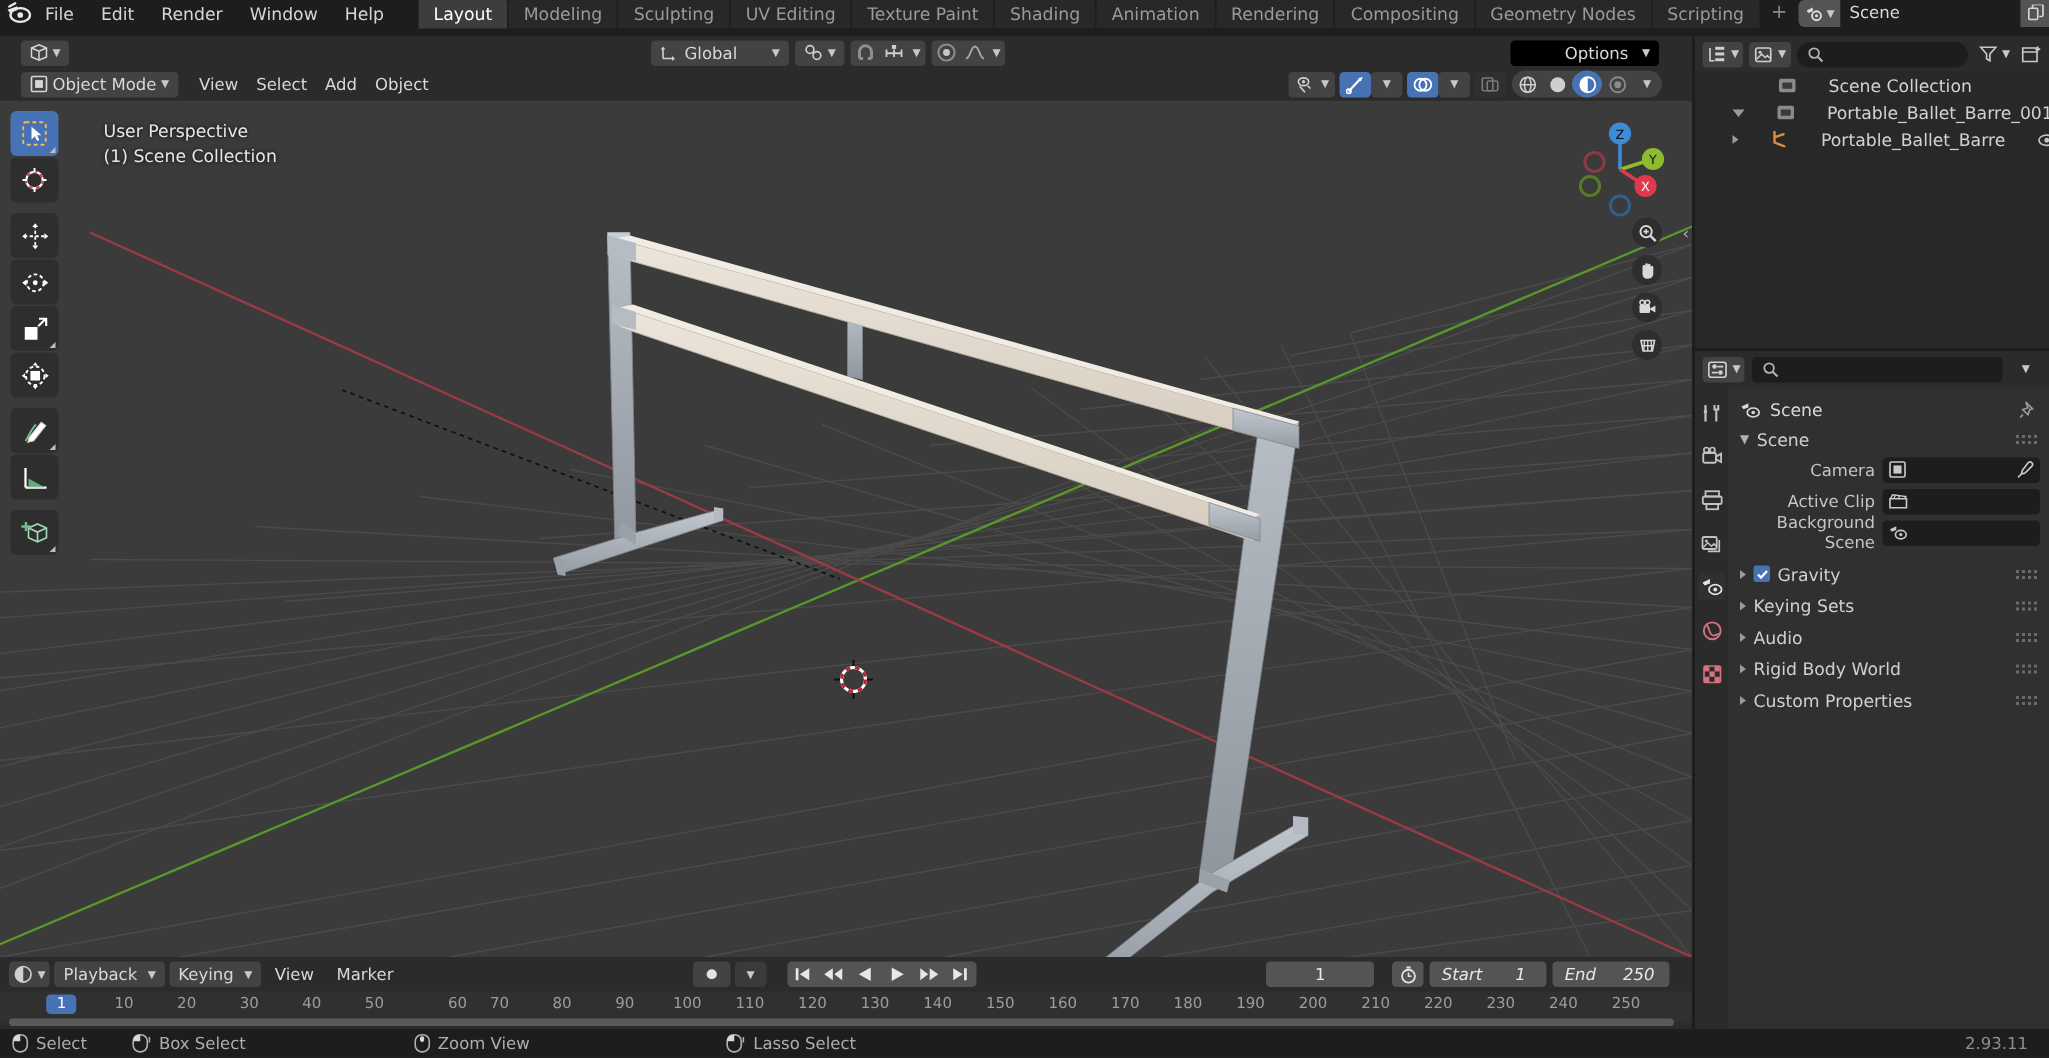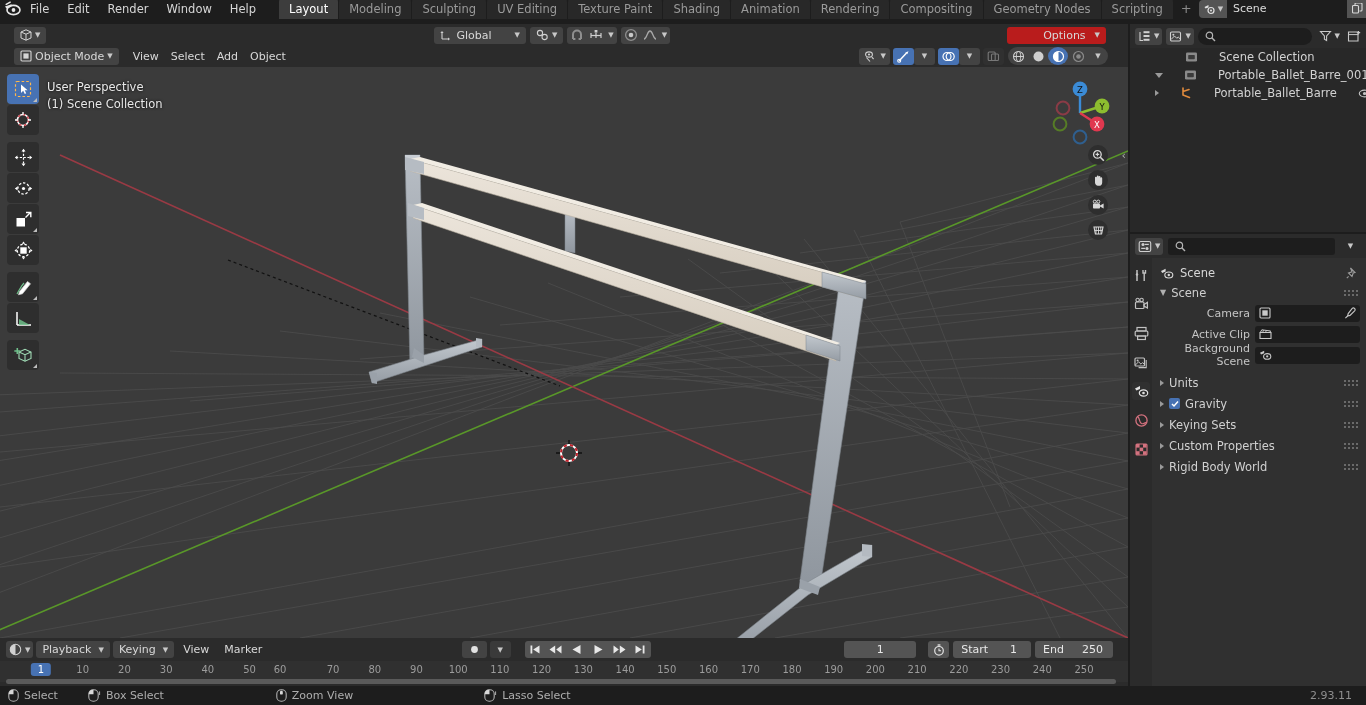--- a/index.html
+++ b/index.html
@@ -68,21 +68,21 @@
   .round-grp .rb { width:20px; height:18px; display:flex; align-items:center; justify-content:center; border-radius: 50%; }
   .round-grp .rb.on { background:#4772b3; }
 
   
   .viewport {
     position: absolute; left: 0; top: 67px; width: 1128px; height: 571px;
     background: #3b3b3b; overflow: hidden;
   }
   .vp-svg { position: absolute; left:0; top:0; }
   .vp-text {
-    position: absolute; left: 47px; top: 12px; color: #e8e8e8; font-size: 11.5px;
+    position: absolute; left: 69px; top: 12px; color: #e8e8e8; font-size: 11.5px;
     text-shadow: 0 0 3px rgba(0,0,0,0.9); line-height: 17px;
   }
   
   .toolbar {
     position: absolute; left: 7px; top: 7px; width: 32px;
     display: flex; flex-direction: column; gap: 2px;
   }
   .tool-grp { display:flex; flex-direction:column; gap:1px; margin-bottom:5px; }
   .tool {
     width: 32px; height: 30px; background: #2e2e2e; border-radius: 4px;
@@ -149,21 +149,21 @@
   
   .timeline {
     position: absolute; left: 0; top: 638px; width: 1128px; height: 48px; background: #2b2b2b;
   }
   .tl-hdr { height: 23px; display:flex; align-items:center; padding: 0 6px; gap: 3px; }
   .tl-field {
     background:#545454; border-radius:3px; height:17px; display:flex; align-items:center;
     justify-content:center; color:#e8e8e8; font-size:11px;
   }
   .tl-pair { display:flex; align-items:center; background:#545454; border-radius:3px; height:17px; }
-  .tl-pair span { padding: 0 8px; font-size:11px; color:#e8e8e8; }
+  .tl-pair span { padding: 0 8px; font-size:11px; color:#e8e8e8;font-style:italic; }
   .tl-scrub { position:absolute; left:0; top:23px; width:1128px; height:21px; background:#303030; }
   .tick { position:absolute; top:3px; font-size:10px; color:#9c9c9c; transform: translateX(-50%); }
   .playhead {
     position:absolute; top:2px; background:#4772b3; color:#fff; font-size:10px;
     border-radius:3px; padding:1px 7px; transform: translateX(-50%);
   }
   .tl-bottom { position:absolute; left:0; top:44px; width:1128px; height:4px; background:#2b2b2b; }
   .tl-scroll { position:absolute; left:6px; top:679px; width:1110px; height:5px; background:#5a5a5a; border-radius:3px; }
 
   
@@ -281,21 +281,21 @@
       <svg width="14" height="14" viewBox="0 0 14 14">
           <circle cx="7" cy="7" r="5.4" fill="none" stroke="#8f8f8f" stroke-width="1.3"></circle>
           <circle cx="7" cy="7" r="2.3" fill="#c8c8c8"></circle>
         </svg>
       <svg width="14" height="12" viewBox="0 0 14 12">
           <path d="M1 10 C4 10 4 2 7 2 C10 2 10 10 13 10" fill="none" stroke="#a8a8a8" stroke-width="1.3"></path>
         </svg>
       <span class="caret">▼</span>
     </div>
     <div style="margin-left:auto"></div>
-    <div class="hdr-btn" style="background:#b91c1c;padding-left:36px;">
+    <div class="hdr-btn" style="background:#000000;padding-left:36px;">
       <span>Options</span>
       <span class="caret" style="margin-left:6px">▼</span>
     </div>
     <div style="width:16px"></div>
   </div>
 
   <div class="vp-header-row2">
     <div style="width:8px"></div>
     <div class="hdr-btn" style="min-width:100px;">
       <svg width="12" height="12" viewBox="0 0 12 12">
@@ -892,34 +892,20 @@
                   </svg>
                 </span>
                 <span></span>
               </span>
             </div>
           </div>
         <div style="height:6px"></div>
         <div id="sub-panels">
             <div class="sub-row">
               <span class="disc-tri"></span>
-              <span>Units</span>
-              <span class="grip">
-                <i></i>
-                <i></i>
-                <i></i>
-                <i></i>
-                <i></i>
-                <i></i>
-                <i></i>
-                <i></i>
-              </span>
-            </div>
-            <div class="sub-row">
-              <span class="disc-tri"></span>
               <span class="chk2">
                 <svg width="8" height="8" viewBox="0 0 8 8">
                   <path d="M1 4 L3 6 L7 1.6" stroke="#fff" stroke-width="1.5" fill="none"></path>
                 </svg>
               </span>
               <span>Gravity</span>
               <span class="grip">
                 <i></i>
                 <i></i>
                 <i></i>
@@ -939,35 +925,49 @@
                 <i></i>
                 <i></i>
                 <i></i>
                 <i></i>
                 <i></i>
                 <i></i>
               </span>
             </div>
             <div class="sub-row">
               <span class="disc-tri"></span>
-              <span>Custom Properties</span>
+              <span>Audio</span>
               <span class="grip">
                 <i></i>
                 <i></i>
                 <i></i>
                 <i></i>
                 <i></i>
                 <i></i>
                 <i></i>
                 <i></i>
               </span>
             </div>
             <div class="sub-row">
               <span class="disc-tri"></span>
               <span>Rigid Body World</span>
+              <span class="grip">
+                <i></i>
+                <i></i>
+                <i></i>
+                <i></i>
+                <i></i>
+                <i></i>
+                <i></i>
+                <i></i>
+              </span>
+            </div>
+            <div class="sub-row">
+              <span class="disc-tri"></span>
+              <span>Custom Properties</span>
               <span class="grip">
                 <i></i>
                 <i></i>
                 <i></i>
                 <i></i>
                 <i></i>
                 <i></i>
                 <i></i>
                 <i></i>
               </span>
@@ -1071,21 +1071,21 @@
       <div style="width:6px"></div>
     </div>
 
     <div class="tl-scrub">
       <div id="tl-ticks">
           <div class="tick" style="left: 82.72px;">10</div>
           <div class="tick" style="left: 124.44px;">20</div>
           <div class="tick" style="left: 166.16px;">30</div>
           <div class="tick" style="left: 207.88px;">40</div>
           <div class="tick" style="left: 249.6px;">50</div>
-          <div class="tick" style="left: 280px;">60</div>
+          <div class="tick" style="left: 305px;">60</div>
           <div class="tick" style="left: 333.04px;">70</div>
           <div class="tick" style="left: 374.76px;">80</div>
           <div class="tick" style="left: 416.48px;">90</div>
           <div class="tick" style="left: 458.2px;">100</div>
           <div class="tick" style="left: 499.92px;">110</div>
           <div class="tick" style="left: 541.64px;">120</div>
           <div class="tick" style="left: 583.36px;">130</div>
           <div class="tick" style="left: 625.08px;">140</div>
           <div class="tick" style="left: 666.8px;">150</div>
           <div class="tick" style="left: 708.52px;">160</div>

